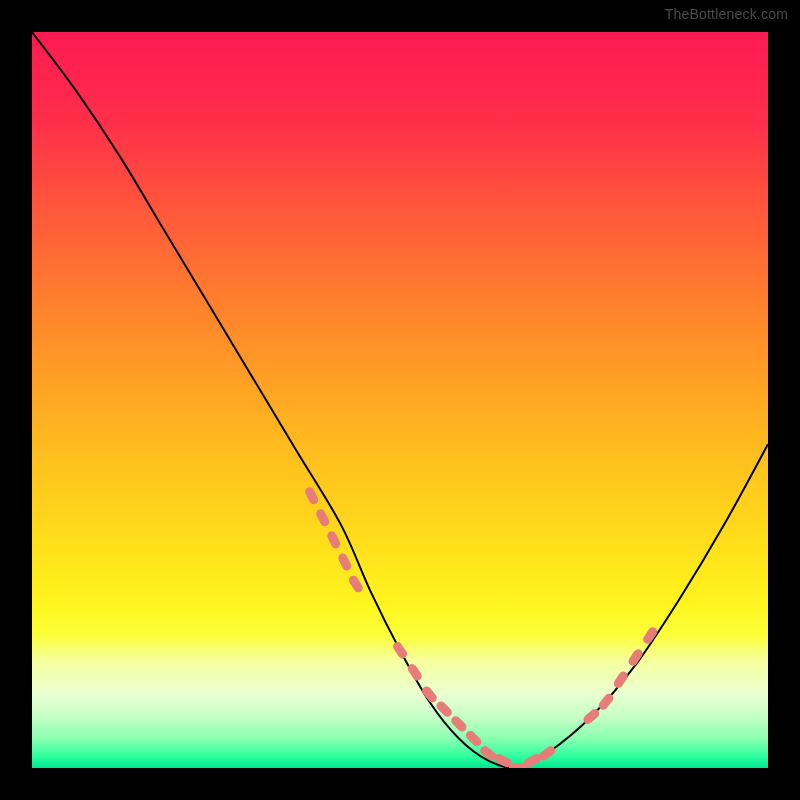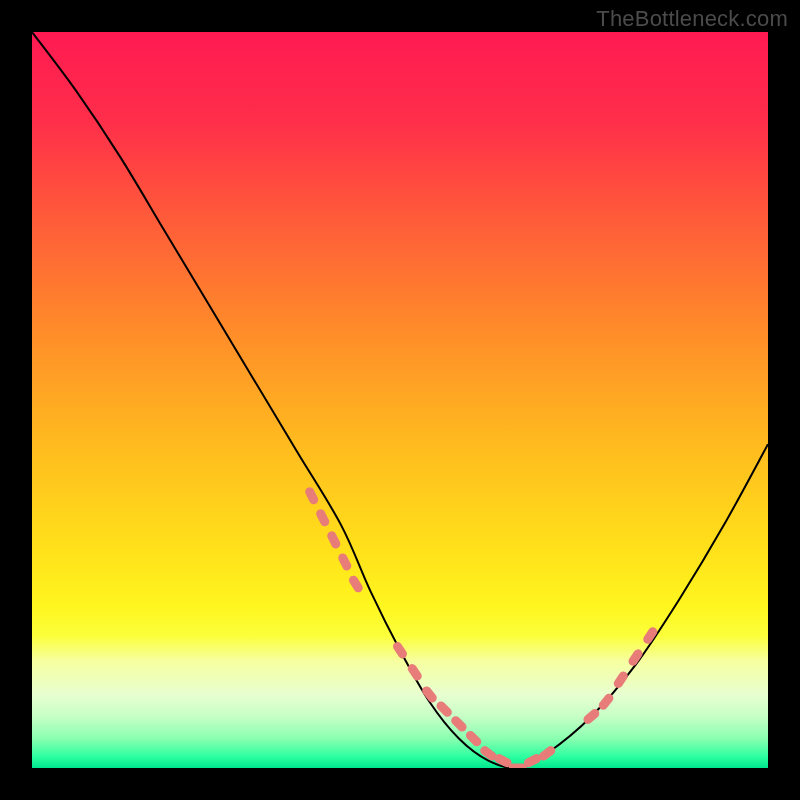--- a/index.html
+++ b/index.html
@@ -33,21 +33,21 @@
     top: 0;
     width: 736px;
     height: 736px;
     pointer-events: none;
   }
   .watermark {
     position: absolute;
     top: 6px;
     right: 12px;
     color: #4b4b4b;
-    font-size: 22px;
+    font-size: 14px;
     font-weight: 500;
     letter-spacing: 0.2px;
     user-select: none;
   }
 </style>
 </head>
 <body>
 
 <div class="frame">
   <svg class="gradient" viewBox="0 0 736 736" preserveAspectRatio="none">

